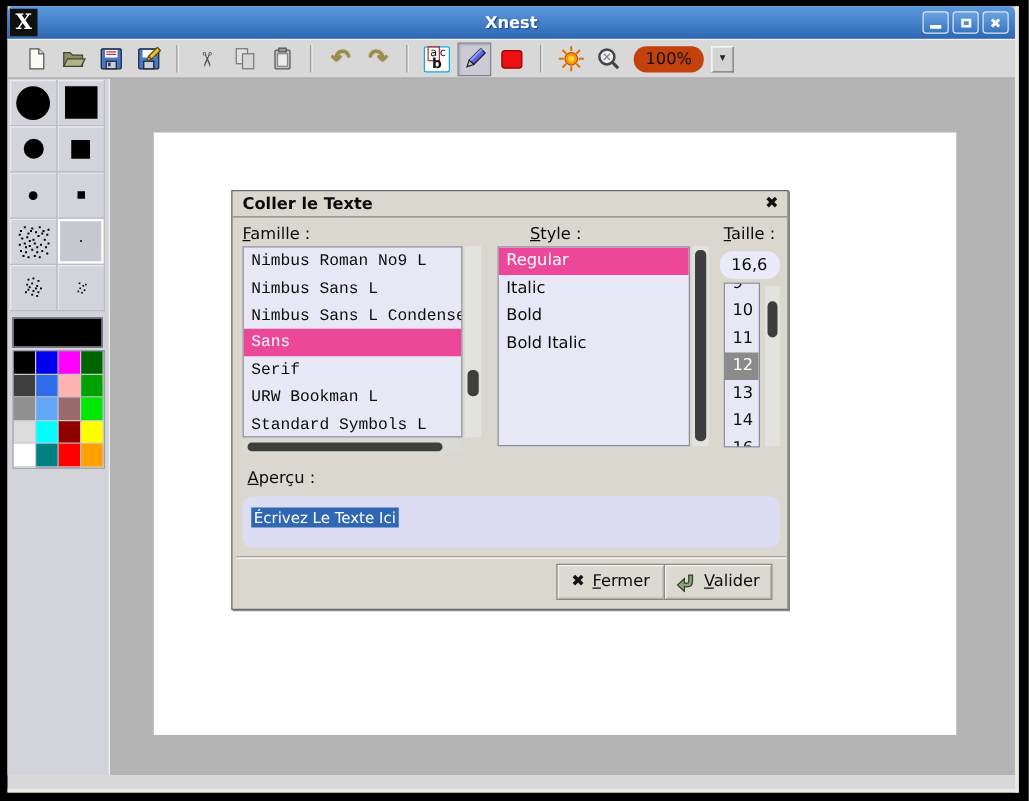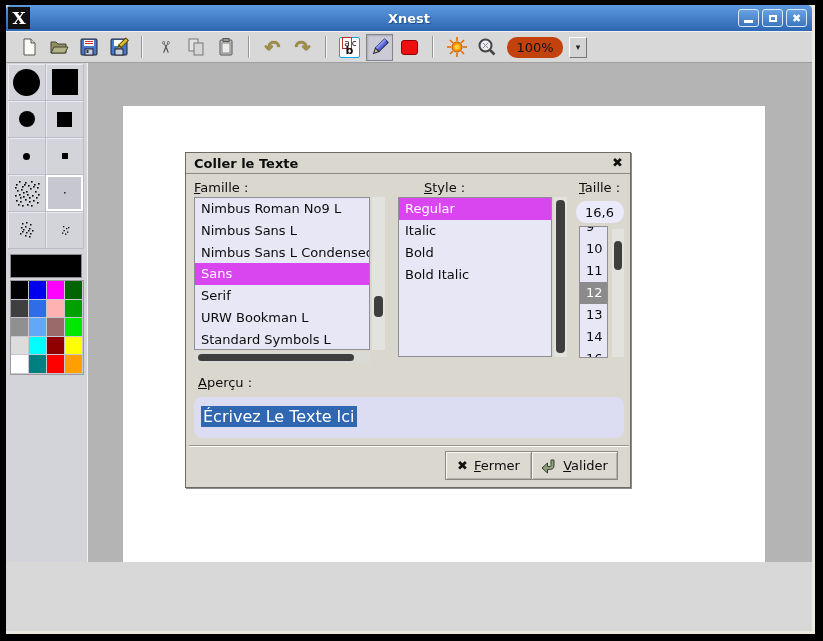--- a/index.html
+++ b/index.html
@@ -40,21 +40,21 @@
   .text-tool-box .ra { border:1px solid #c03030; padding:0 1px; }
   .text-tool-box b { font-size:11px; }
   .eraser-red { width:17px; height:15px; background:#ec1010; border:1px solid #8c0404; border-radius:3px; }
   .combo-pill { width:56px; height:21px; background:#c2410c; border-radius:10px; margin-left:4px;
                 font-size:13px; color:#111; display:flex; align-items:center; justify-content:center; }
   .combo-arrow { width:18px; height:21px; margin-left:3px; background:#d4d4d4;
                  border:1px solid; border-color:#fdfdfd #777 #777 #fdfdfd;
                  font-size:9px; display:flex; align-items:center; justify-content:center; color:#222; }
 
   
-  .main { position:relative; height:499px; background:#b4b4b4; overflow:hidden; }
+  .main { position:relative; height:557px; background:#b4b4b4; overflow:hidden; }
 
   
   .sidebar { position:absolute; left:0; top:0; bottom:0; width:82px; background:#d3d3da;
              border-right:1px solid #f0f0f0; }
   .tools-grid { display:grid; grid-template-columns:38px 38px; margin:1px 0 0 2px; }
   .tool-cell { width:38px; height:37px; display:flex; align-items:center; justify-content:center;
                border-right:1px solid #bcbcc4; border-bottom:1px solid #bcbcc4;
                box-shadow:inset 1px 1px 0 #e9e9f0; }
   .tool-cell.selected { background:#c7c7d0; box-shadow:inset 0 0 0 2px #fff; }
   .shape-circle { border-radius:50%; background:#000; }
@@ -71,37 +71,37 @@
   .dialog { position:absolute; left:179px; top:89px; width:446px; height:336px;
             background:#dad7ce; border:1px solid #6d6b65; box-shadow:1px 1px 0 #8c8c8c; font-size:13px; color:#0c0c0c; }
   .dlg-titlebar { height:21px; border-bottom:1px solid #8a8880; display:flex; align-items:center;
                   padding:0 8px; font-weight:bold; font-size:13px; }
   .dlg-close { position:absolute; right:7px; top:2px; font-size:13px; font-weight:bold; color:#111; }
   .dlg-label { position:absolute; font-size:13px; }
   .accel { text-decoration:underline; }
 
   .listbox { position:absolute; background:#e7e7f6; border:1px solid #8e8e98; overflow:hidden; }
   .list-item { height:21.8px; line-height:21.8px; padding-left:6px; white-space:nowrap; }
-  .list-item.sel { background:#d946ef; color:#fff; }
+  .list-item.sel { background:#ec4899; color:#fff; }
   .size-item { height:22px; line-height:22px; padding-left:6px; }
   .size-item.sel { background:#8b8b8b; color:#fff; }
 
   .vscroll { position:absolute; background:#e2e2de; }
   .vthumb { position:absolute; left:2px; right:2px; background:#3e3e3e; border-radius:4px; }
   .hscroll { position:absolute; background:#dadad4; }
   .hthumb { position:absolute; top:2px; height:7px; background:#3e3e3e; border-radius:4px; }
 
   .size-entry { position:absolute; left:390px; top:48px; width:48px; height:22px;
                 background:#eaeafb; border-radius:10px; display:flex; align-items:center;
                 padding-left:9px; font-size:13px; }
 
   .preview-box { position:absolute; left:8px; top:244px; width:430px; height:41px;
                  background:#dcdcf2; border-radius:8px; }
   .preview-sel { display:inline-block; margin:9px 0 0 7px; padding:1px 2px;
-                 background:#3067b3; color:#fff; font-size:16px; }
+                 background:#3067b3; color:#fff; font-size:12px; }
 
   .dlg-sep { position:absolute; left:3px; top:292px; width:440px; height:0;
              border-top:1px solid #98968e; border-bottom:1px solid #fbfbf6; }
 
   .dlg-btn { position:absolute; top:298px; width:87px; height:29px; background:#dcd9d0;
              border:1px solid #8b897f; box-shadow:inset 1px 1px 0 #f8f7f2, inset -1px -1px 0 #b3b1a8;
              display:flex; align-items:center; justify-content:center; gap:6px; font-size:13px; }
   .btn-x { font-weight:bold; font-size:13px; color:#111; }
 </style>
 </head>
@@ -367,21 +367,21 @@
     <div class="dialog">
       <div class="dlg-titlebar">
         <span>Coller le Texte</span>
       </div>
       <span class="dlg-close">✖</span>
 
       <div class="dlg-label" style="left:8px; top:27px;"><span class="accel">F</span><span>amille :</span></div>
       <div class="dlg-label" style="left:212px; top:27px;margin-left:26px;"><span class="accel">S</span><span>tyle :</span></div>
       <div class="dlg-label" style="left:393px; top:27px;"><span class="accel">T</span><span>aille :</span></div>
 
-      <div class="listbox" style="left:8px; top:44px; width:176px; height:153px;">
+      <div class="listbox" style="left:8px; top:44px; width:176px; height:153px;font-family:Liberation Mono, monospace;">
         <div class="list-item">Nimbus Roman No9 L</div>
         <div class="list-item">Nimbus Sans L</div>
         <div class="list-item">Nimbus Sans L Condensed</div>
         <div class="list-item sel">Sans</div>
         <div class="list-item">Serif</div>
         <div class="list-item">URW Bookman L</div>
         <div class="list-item">Standard Symbols L</div>
       </div>
       <div class="vscroll" style="left:186px; top:44px; width:13px; height:153px;">
         <div class="vthumb" style="top:99px; height:21px;"></div>

